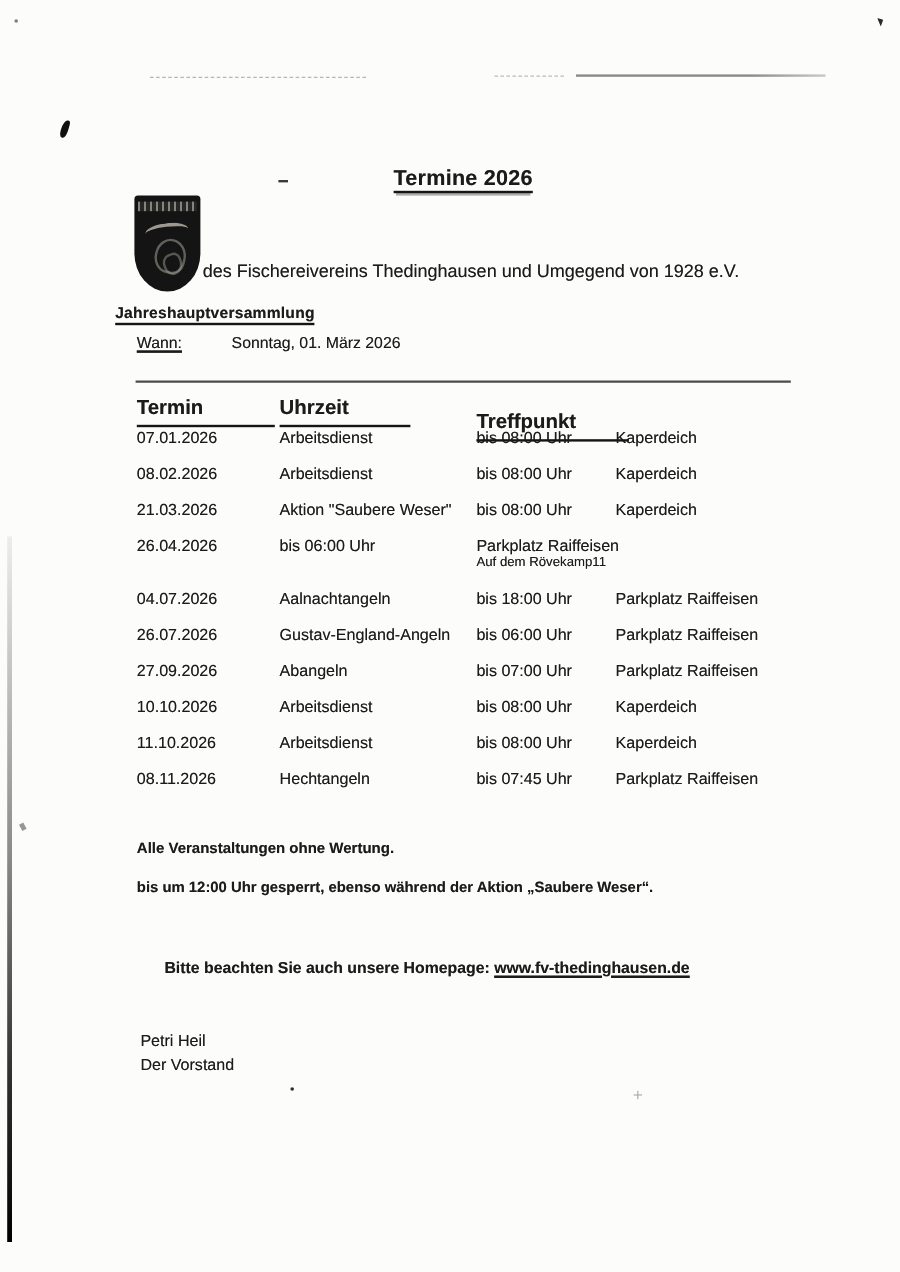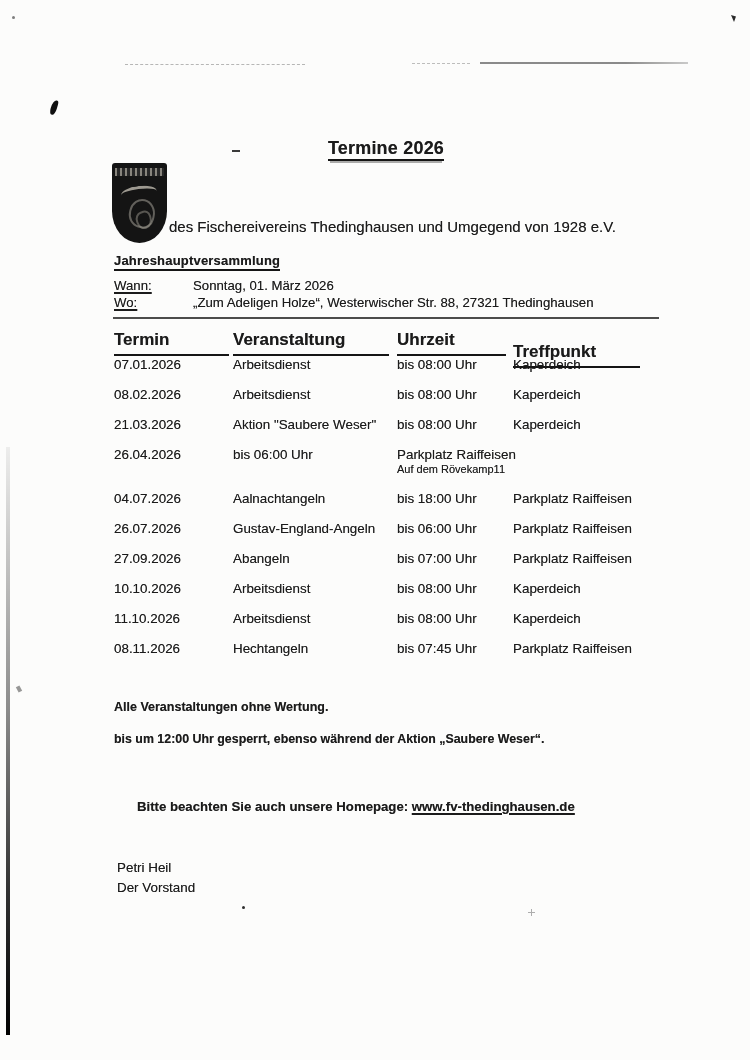--- a/index.html
+++ b/index.html
@@ -43,21 +43,21 @@
   .crest .figure2 { position:absolute; left:24px; top:48px; width:12px; height:14px;
                     border:2px solid #9b978d; border-radius:50% 40% 60% 50%;
                     transform:rotate(-20deg); opacity:0.5; }
   
   .doc-title { position:absolute; left:113px; top:138px; width:546px; text-align:center;
                font-size:18px; font-weight:bold; letter-spacing:0.2px; }
   .doc-title .u2 { border-bottom:2.5px solid #151515; padding-bottom:1px;
                    box-shadow:0 4px 0 -2px rgba(21,21,21,0.35); }
   .org-line { position:absolute; left:169px; top:218px; font-size:15px; white-space:nowrap; }
 
-  .meeting-heading { position:absolute; left:114px; top:253px; font-size:13px; font-weight:bold;
+  .meeting-heading { position:absolute; left:96px; top:253px; font-size:13px; font-weight:bold;
                      border-bottom:2px solid #151515; padding-bottom:1px; letter-spacing:0.2px; }
   .meeting-rows { position:absolute; left:114px; top:278px; font-size:13.2px; line-height:16.5px; }
   .meeting-row { display:flex; }
   .meeting-row .lbl { width:79px; font-weight:normal;
                       text-decoration:underline; text-decoration-thickness:1.5px; text-underline-offset:2px; }
   .meeting-row .val { white-space:nowrap; }
 
   .rule { position:absolute; left:113px; top:317px; width:546px;
           border-top:2px solid rgba(25,25,25,0.78); }
 
@@ -113,31 +113,26 @@
   </div>
 
   <div class="org-line">des Fischereivereins Thedinghausen und Umgegend von 1928 e.V.</div>
 
   <div class="meeting-heading">Jahreshauptversammlung</div>
   <div class="meeting-rows">
     <div class="meeting-row">
       <span class="lbl">Wann:</span>
       <span class="val">Sonntag, 01. März 2026</span>
     </div>
-    <div class="meeting-row">
-      <span class="lbl">Wo:</span>
-      <span class="val">„Zum Adeligen Holze“, Westerwischer Str. 88, 27321 Thedinghausen</span>
-    </div>
   </div>
 
   <div class="rule"></div>
 
   <div class="thead">
     <span><span class="hcell h1">Termin</span></span>
-    <span><span class="hcell h2">Veranstaltung</span></span>
     <span><span class="hcell h3">Uhrzeit</span></span>
     <span><span class="hcell h4">Treffpunkt</span></span>
   </div>
 
   <div class="tbody">
     <div class="trow">
       <span class="c">07.01.2026</span>
       <span class="c">Arbeitsdienst</span>
       <span class="c">bis 08:00 Uhr</span>
       <span class="c">Kaperdeich</span>

